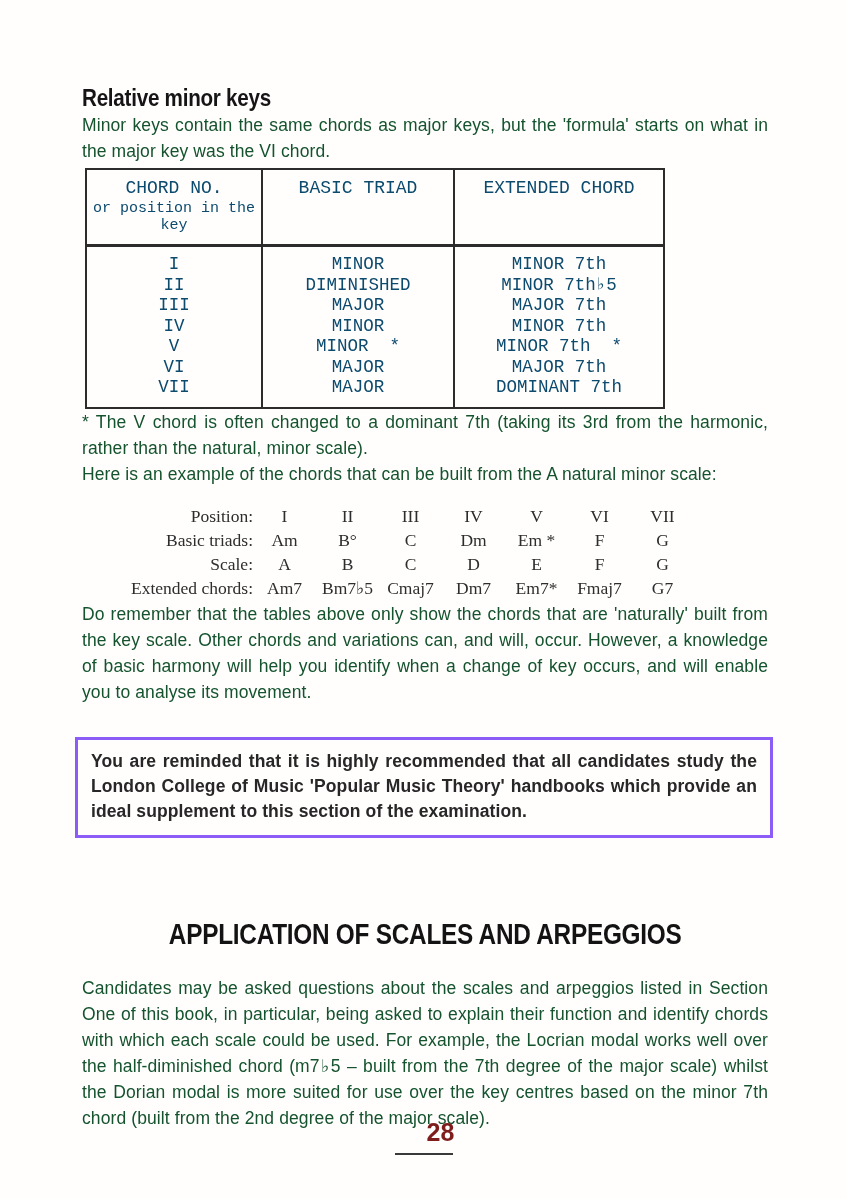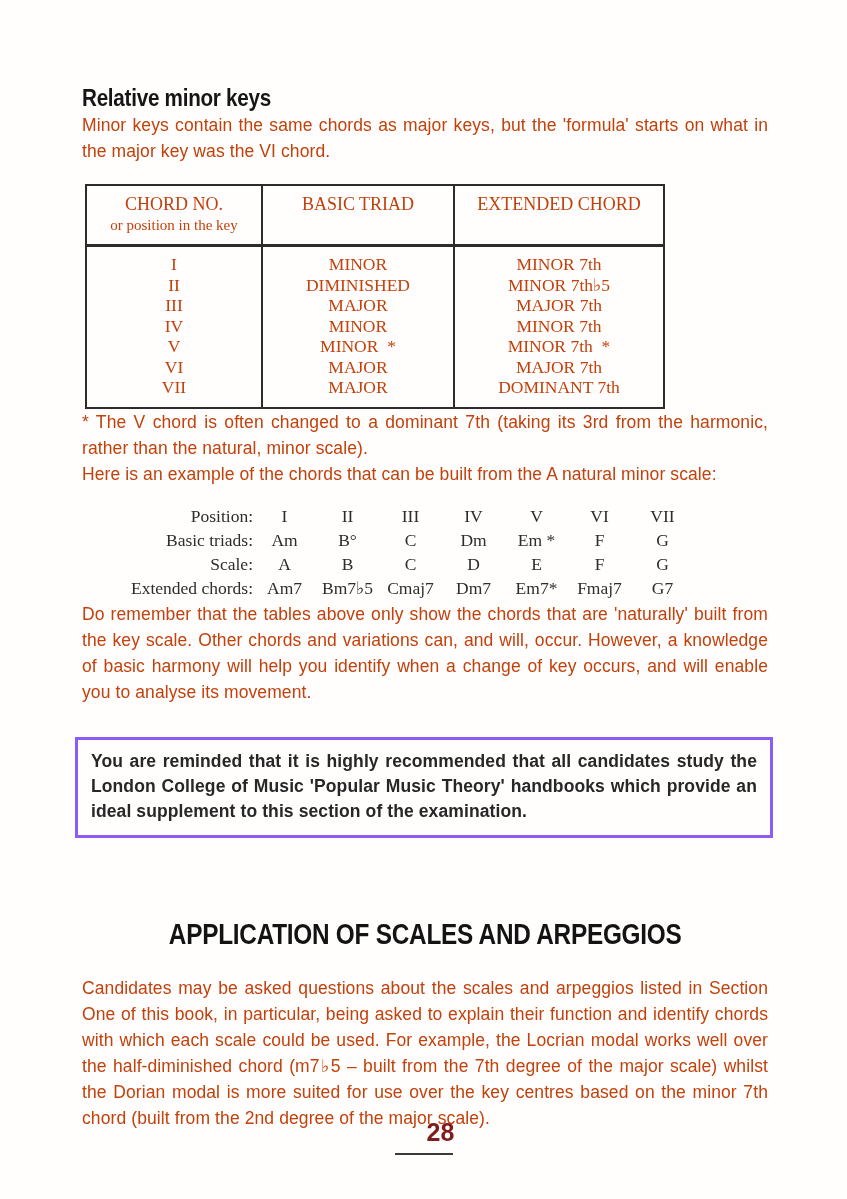--- a/index.html
+++ b/index.html
@@ -18,32 +18,32 @@
   .h-minor {
     display:inline-block;
     font-size:24px; font-weight:bold; color:#151515;
     transform:scaleX(0.86); transform-origin:left center;
     letter-spacing:-0.3px;
     margin:0;
   }
   p.body {
     font-size:17.5px; line-height:26px;
     text-align:justify;
-    margin:0; color:#c2410c;
+    margin:0; color:#14532d;
     letter-spacing:0.1px;
   }
   .intro { margin-top:20px; }
 
   
   table.chord-table {
     border-collapse:collapse;
-    margin:20px 0 0 3px;
+    margin:4px 0 0 3px;
     width:578px;
-    font-family:Liberation Serif, serif;
-    color:#c2410c;
+    font-family:Liberation Mono, monospace;
+    color:#0c4a6e;
     table-layout:fixed;
   }
   table.chord-table { border:2px solid #2c2c2c; }
   .chord-table th {
     font-weight:normal; font-size:18px;
     border-bottom:3px solid #2c2c2c;
     padding:8px 0 10px 0;
     vertical-align:top;
   }
   .chord-table th .th-line2 { display:block; font-size:15px; margin-top:2px; }

